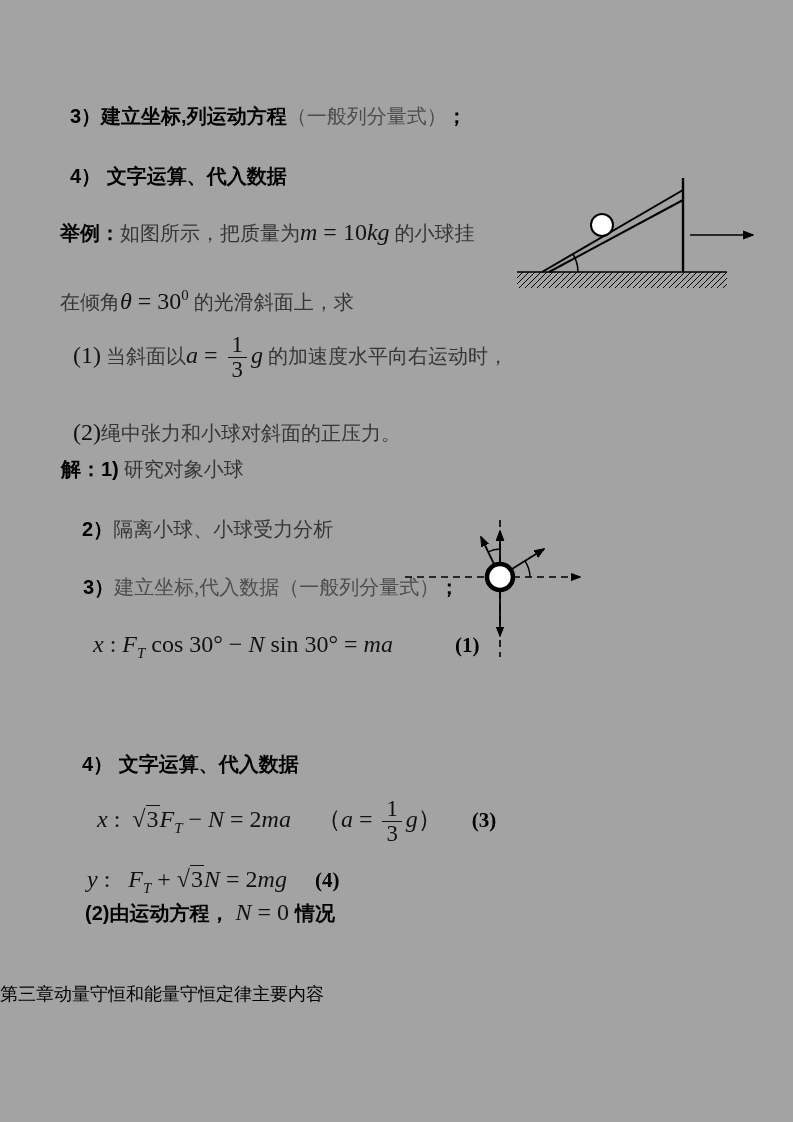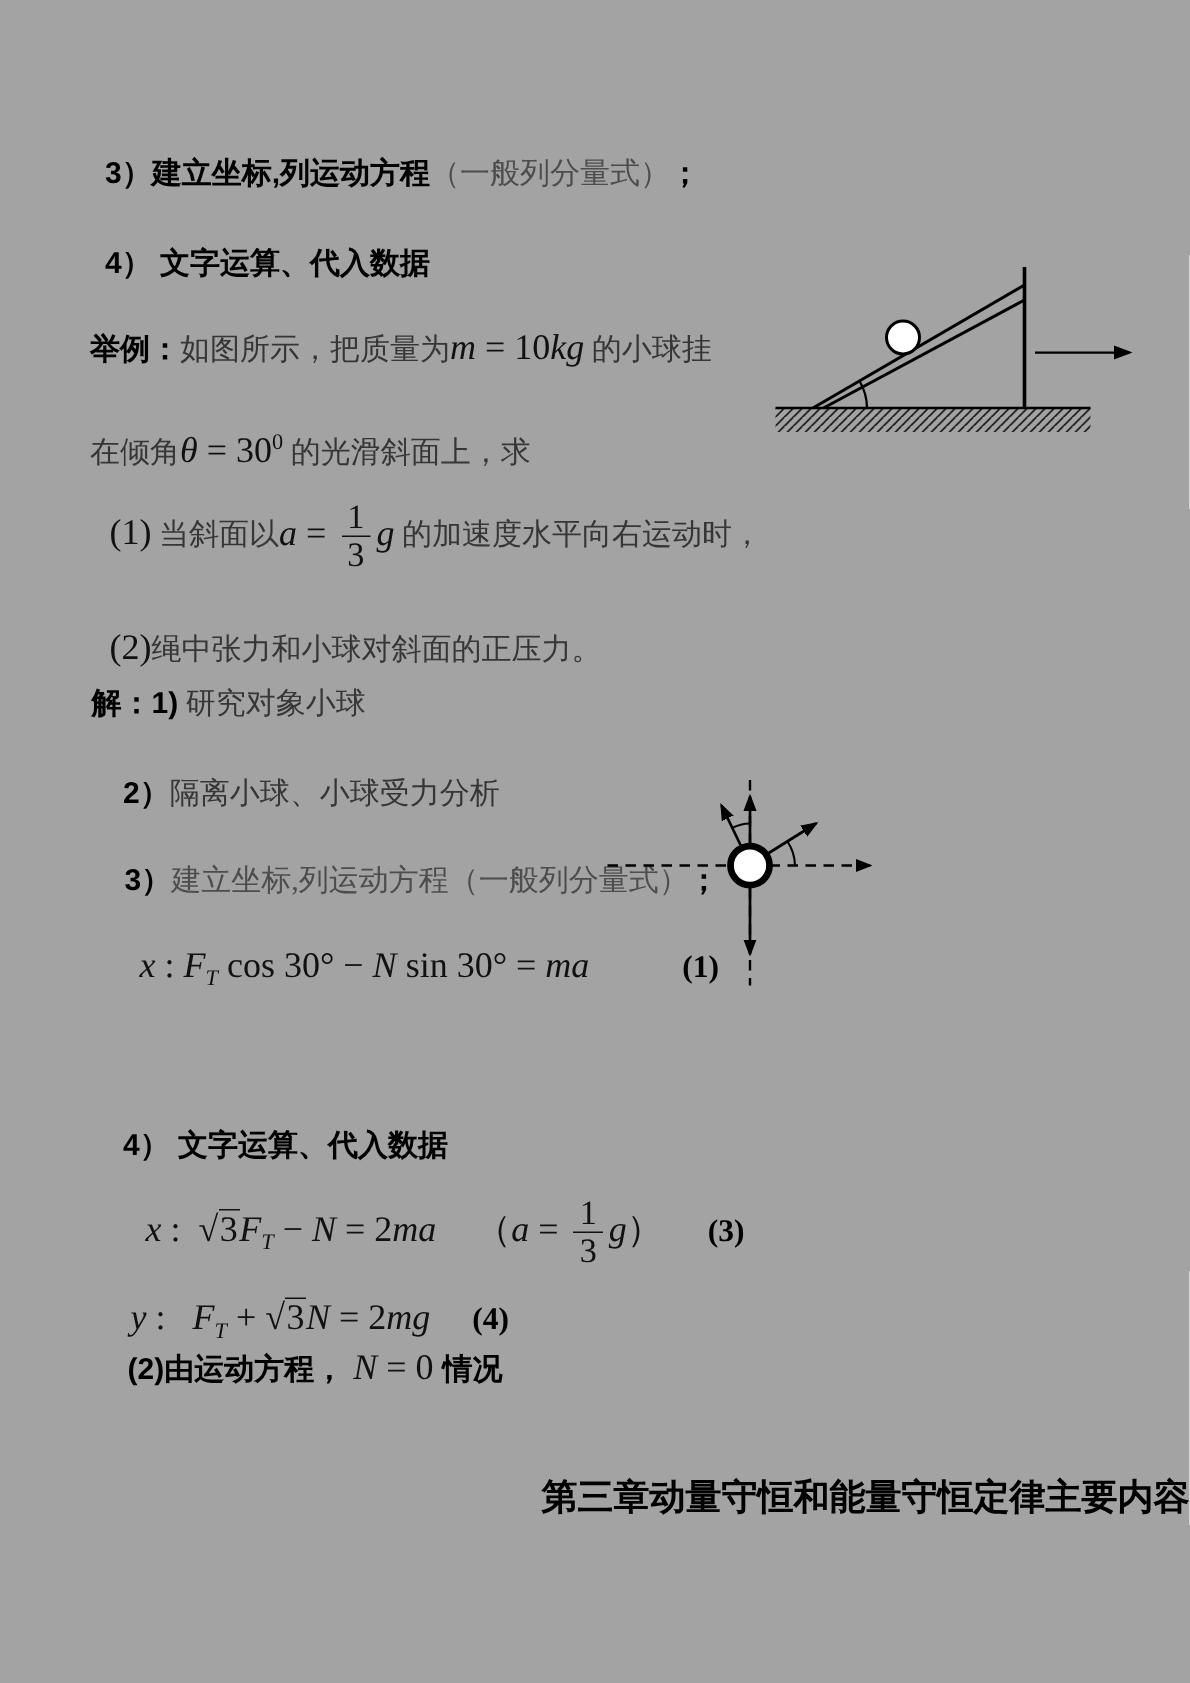--- a/index.html
+++ b/index.html
@@ -48,23 +48,23 @@
     font-weight:bold;
     margin-left:48px;
     font-family:"Liberation Serif","DejaVu Serif",serif;
     font-size:21px;
     color:#000;
   }
   .sp { display:inline-block; width:26px; }
   .section-title {
     position:absolute;
     left:0; width:100%;
-    text-align:right;
-    font-weight:bold;
-    font-size:24px;
+    text-align:left;
+    font-weight:normal;
+    font-size:18px;
     color:#000;
     font-family:"Liberation Sans","DejaVu Sans",sans-serif;
   }
   .fig { position:absolute; }
   .fig line, .fig path, .fig circle { stroke:#000; }
 </style>
 </head>
 <body>
 
 <div class="page">
@@ -73,21 +73,21 @@
   <div class="line" style="top:163px; left:70px;"><b>4） 文字运算、代入数据</b></div>
   <div class="line" style="top:219px; left:60px;"><b>举例：</b>如图所示，把质量为<span class="math"><i>m</i> = 10<i>kg</i></span> 的小球挂</div>
   <div class="line" style="top:282px; left:60px;">在倾角<span class="math"><i>θ</i> = 30<sup>0</sup></span> 的光滑斜面上，求</div>
   <div class="line" style="top:333px; left:73px;"><span class="math">(1)</span> 当斜面以<span class="math"><i>a</i> = <span class="frac">
           <span class="num">1</span>
           <span class="den">3</span>
         </span><i>g</i></span> 的加速度水平向右运动时，</div>
   <div class="line" style="top:399px; left:73px;margin-top:20px;"><span class="math">(2)</span>绳中张力和小球对斜面的正压力。</div>
   <div class="line" style="top:440px; left:61px;margin-top:16px;"><b>解：1)</b>&nbsp;研究对象小球</div>
   <div class="line" style="top:516px; left:82px;"><b>2）</b>隔离小球、小球受力分析</div>
-  <div class="line" style="top:574px; left:83px;"><b>3）</b><span class="lt">建立坐标,列运动方程（一般列分量式）</span><b>；</b></div>
+  <div class="line" style="top:574px; left:83px;"><b>3）</b><span class="lt">建立坐标,代入数据（一般列分量式）</span><b>；</b></div>
   <div class="line" style="top:631px; left:93px;"><span class="math"><i>x</i> : <i>F</i><sub>T</sub> cos 30° − <i>N</i> sin 30° = <i>ma</i></span><span class="eqnum" style="margin-left:62px">(1)</span></div>
   <div class="line" style="top:751px; left:82px;"><b>4） 文字运算、代入数据</b></div>
   <div class="line" style="top:797px; left:85px;margin-left:12px;"><span class="math"><i>x</i> :&nbsp;&nbsp;√<span class="rtb">3</span><i>F</i><sub>T</sub> − <i>N</i> = 2<i>ma</i><span class="sp"></span>（<i>a</i> = <span class="frac">
           <span class="num">1</span>
           <span class="den">3</span>
         </span><i>g</i>）</span><span class="eqnum" style="margin-left:30px">(3)</span></div>
   <div class="line" style="top:866px; left:87px;"><span class="math"><i>y</i> :&nbsp;&nbsp;&nbsp;<i>F</i><sub>T</sub> + √<span class="rtb">3</span><i>N</i> = 2<i>mg</i></span><span class="eqnum" style="margin-left:28px">(4)</span></div>
   <div class="line" style="top:899px; left:85px;"><b>(2)由运动方程，</b><span class="math">&nbsp;<i>N</i> = 0&nbsp;</span><b>情况</b></div>
 
   <div class="section-title" style="top:982px;">第三章动量守恒和能量守恒定律主要内容</div>

